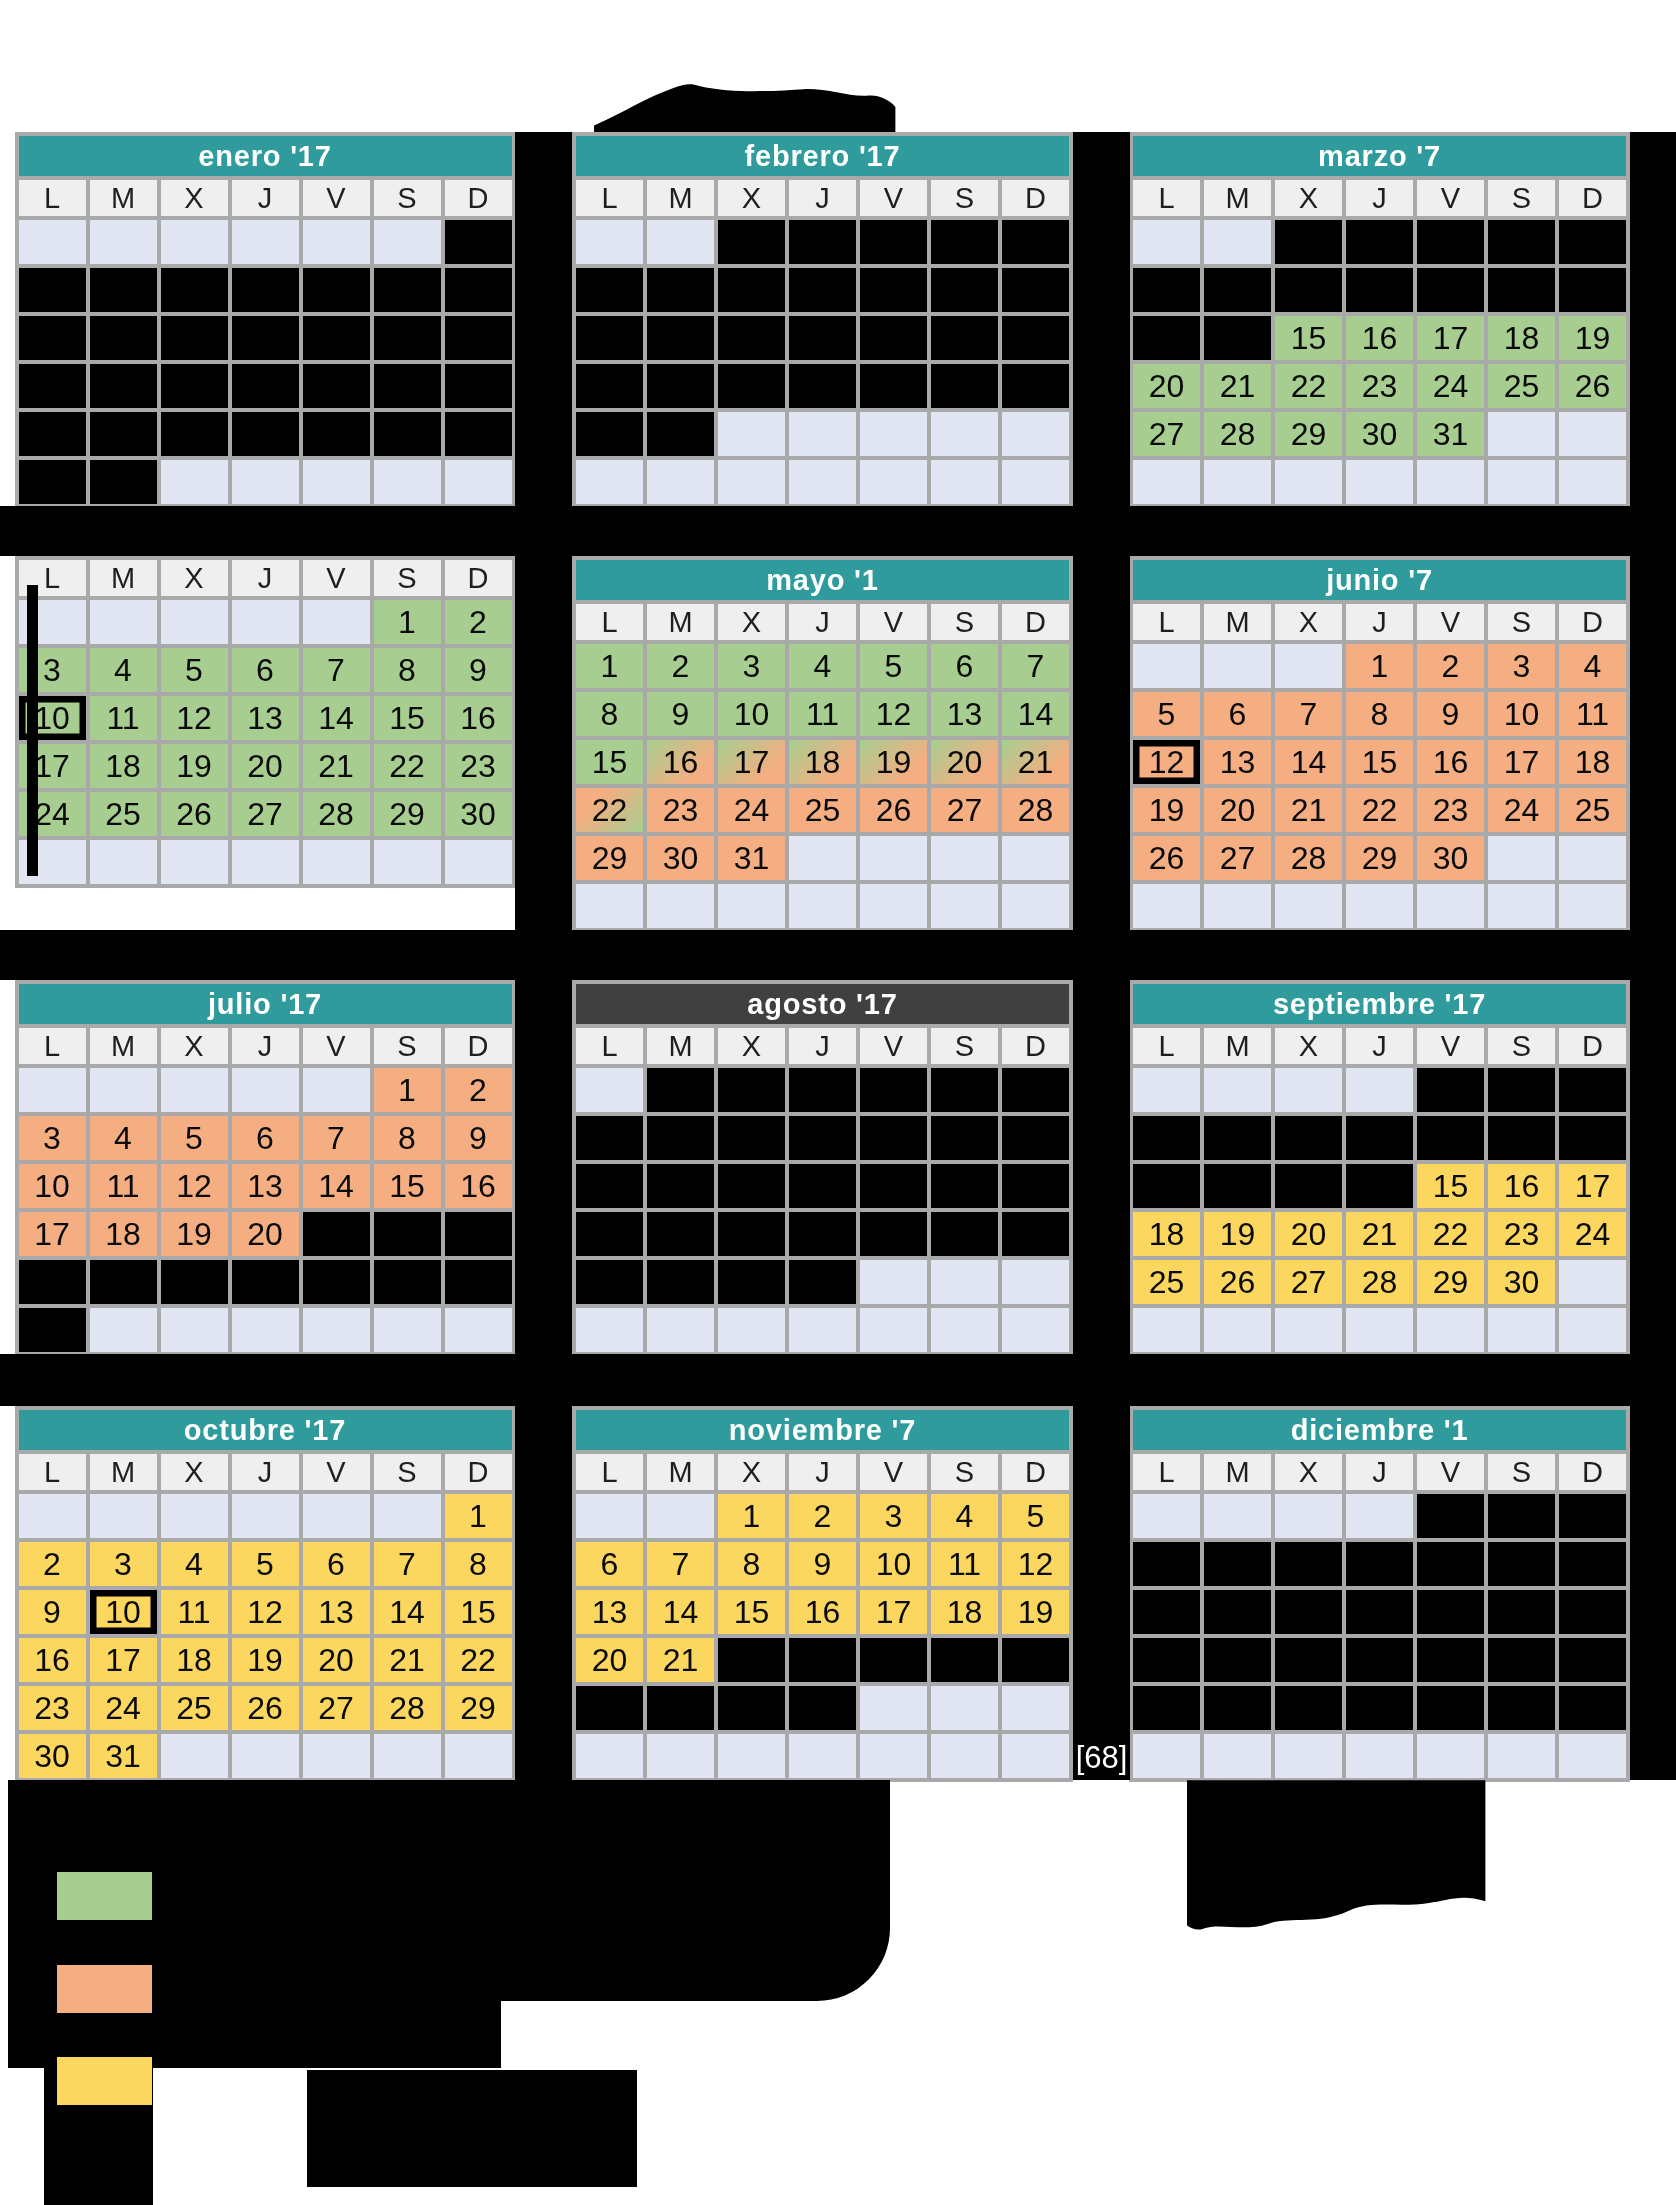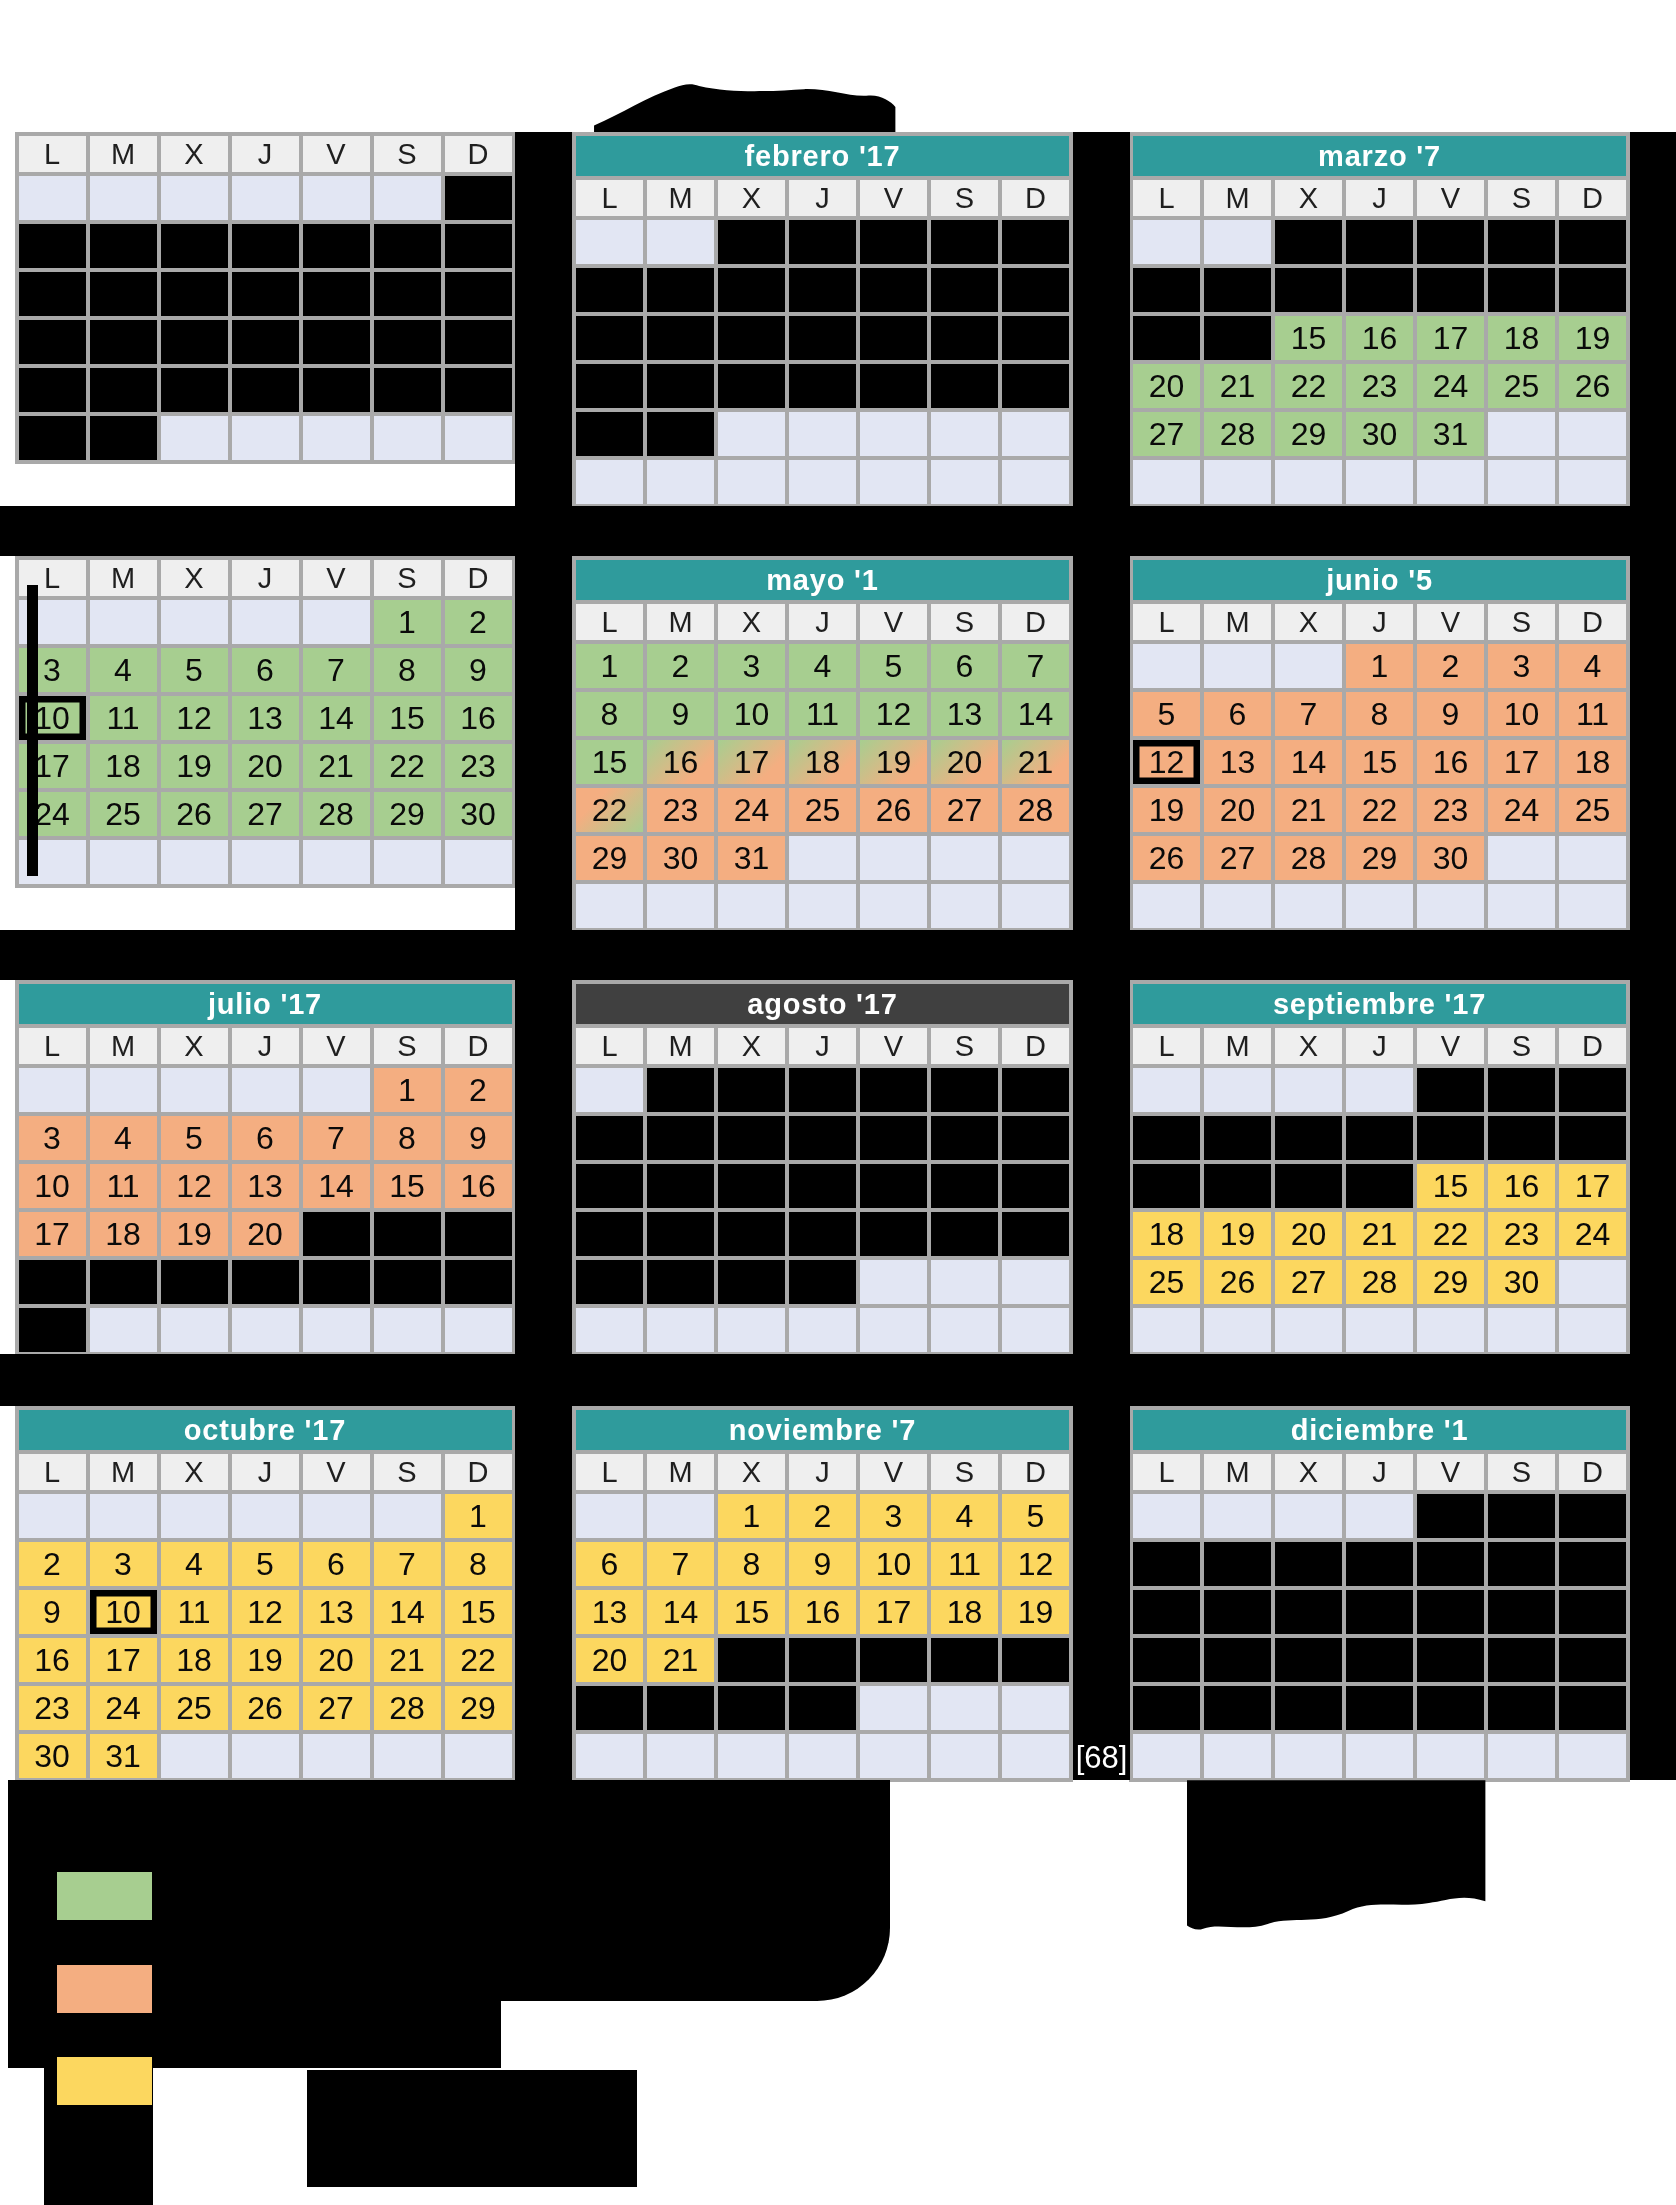--- a/index.html
+++ b/index.html
@@ -38,20 +38,21 @@
     font-size:31px;
   }
 </style>
 </head>
 <body>
 
 <div class="page">
 
   <div id="months">
       <div class="month" style="left: 14.5px; top: 132px;">
+        <div class="month-title" style="background: rgb(47, 155, 156); color: rgb(255, 255, 255);">enero '17</div>
         <div class="month-grid">
           <div class="dayhdr" style="background: rgb(239, 239, 239); color: rgb(31, 31, 31);">L</div>
           <div class="dayhdr" style="background: rgb(239, 239, 239); color: rgb(31, 31, 31);">M</div>
           <div class="dayhdr" style="background: rgb(239, 239, 239); color: rgb(31, 31, 31);">X</div>
           <div class="dayhdr" style="background: rgb(239, 239, 239); color: rgb(31, 31, 31);">J</div>
           <div class="dayhdr" style="background: rgb(239, 239, 239); color: rgb(31, 31, 31);">V</div>
           <div class="dayhdr" style="background: rgb(239, 239, 239); color: rgb(31, 31, 31);">S</div>
           <div class="dayhdr" style="background: rgb(239, 239, 239); color: rgb(31, 31, 31);">D</div>
           <div class="cell" style="background: rgb(226, 230, 243); color: rgb(10, 10, 10);"></div>
           <div class="cell" style="background: rgb(226, 230, 243); color: rgb(10, 10, 10);"></div>
@@ -306,21 +307,21 @@
           <div class="cell" style="background: rgb(226, 230, 243); color: rgb(10, 10, 10);"></div>
           <div class="cell" style="background: rgb(226, 230, 243); color: rgb(10, 10, 10);"></div>
           <div class="cell" style="background: rgb(226, 230, 243); color: rgb(10, 10, 10);"></div>
           <div class="cell" style="background: rgb(226, 230, 243); color: rgb(10, 10, 10);"></div>
           <div class="cell" style="background: rgb(226, 230, 243); color: rgb(10, 10, 10);"></div>
           <div class="cell" style="background: rgb(226, 230, 243); color: rgb(10, 10, 10);"></div>
           <div class="cell" style="background: rgb(226, 230, 243); color: rgb(10, 10, 10);"></div>
         </div>
       </div>
       <div class="month" style="left: 1129px; top: 556px;">
-        <div class="month-title" style="background: rgb(47, 155, 156); color: rgb(255, 255, 255);">junio '5</div>
+        <div class="month-title" style="background: rgb(47, 155, 156); color: rgb(255, 255, 255);">junio '7</div>
         <div class="month-grid">
           <div class="dayhdr" style="background: rgb(239, 239, 239); color: rgb(31, 31, 31);">L</div>
           <div class="dayhdr" style="background: rgb(239, 239, 239); color: rgb(31, 31, 31);">M</div>
           <div class="dayhdr" style="background: rgb(239, 239, 239); color: rgb(31, 31, 31);">X</div>
           <div class="dayhdr" style="background: rgb(239, 239, 239); color: rgb(31, 31, 31);">J</div>
           <div class="dayhdr" style="background: rgb(239, 239, 239); color: rgb(31, 31, 31);">V</div>
           <div class="dayhdr" style="background: rgb(239, 239, 239); color: rgb(31, 31, 31);">S</div>
           <div class="dayhdr" style="background: rgb(239, 239, 239); color: rgb(31, 31, 31);">D</div>
           <div class="cell" style="background: rgb(226, 230, 243); color: rgb(10, 10, 10);"></div>
           <div class="cell" style="background: rgb(226, 230, 243); color: rgb(10, 10, 10);"></div>

